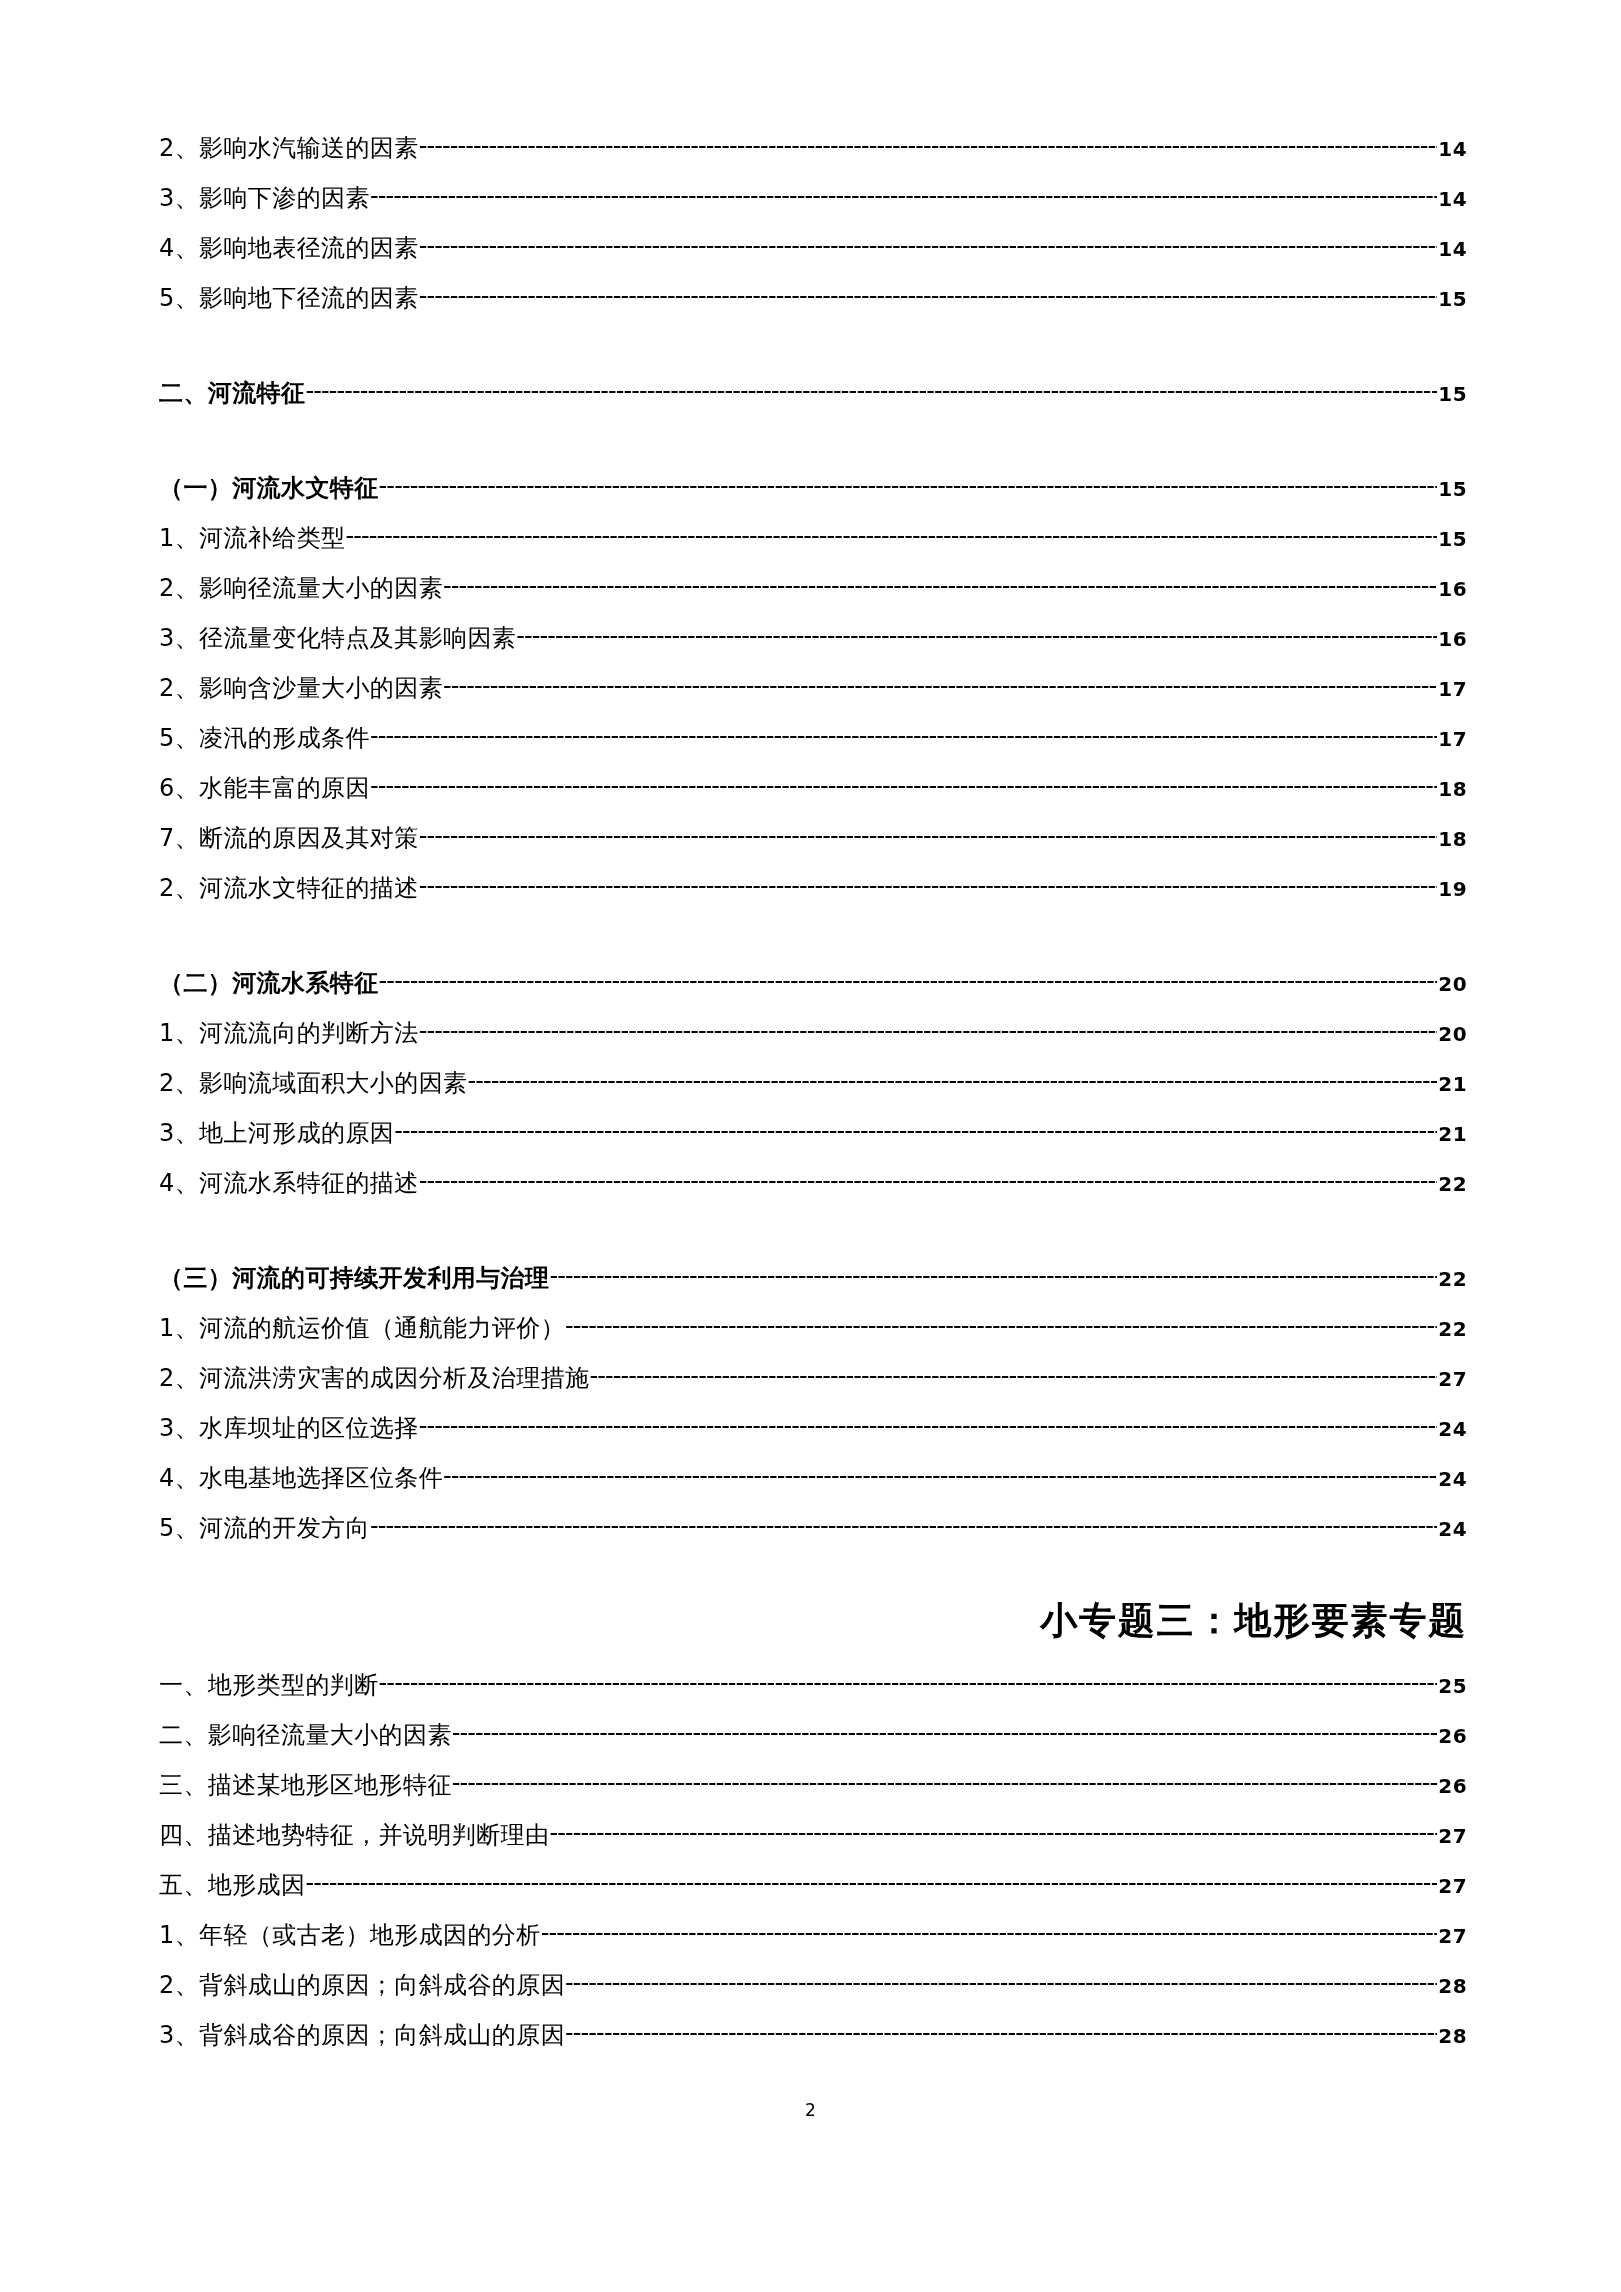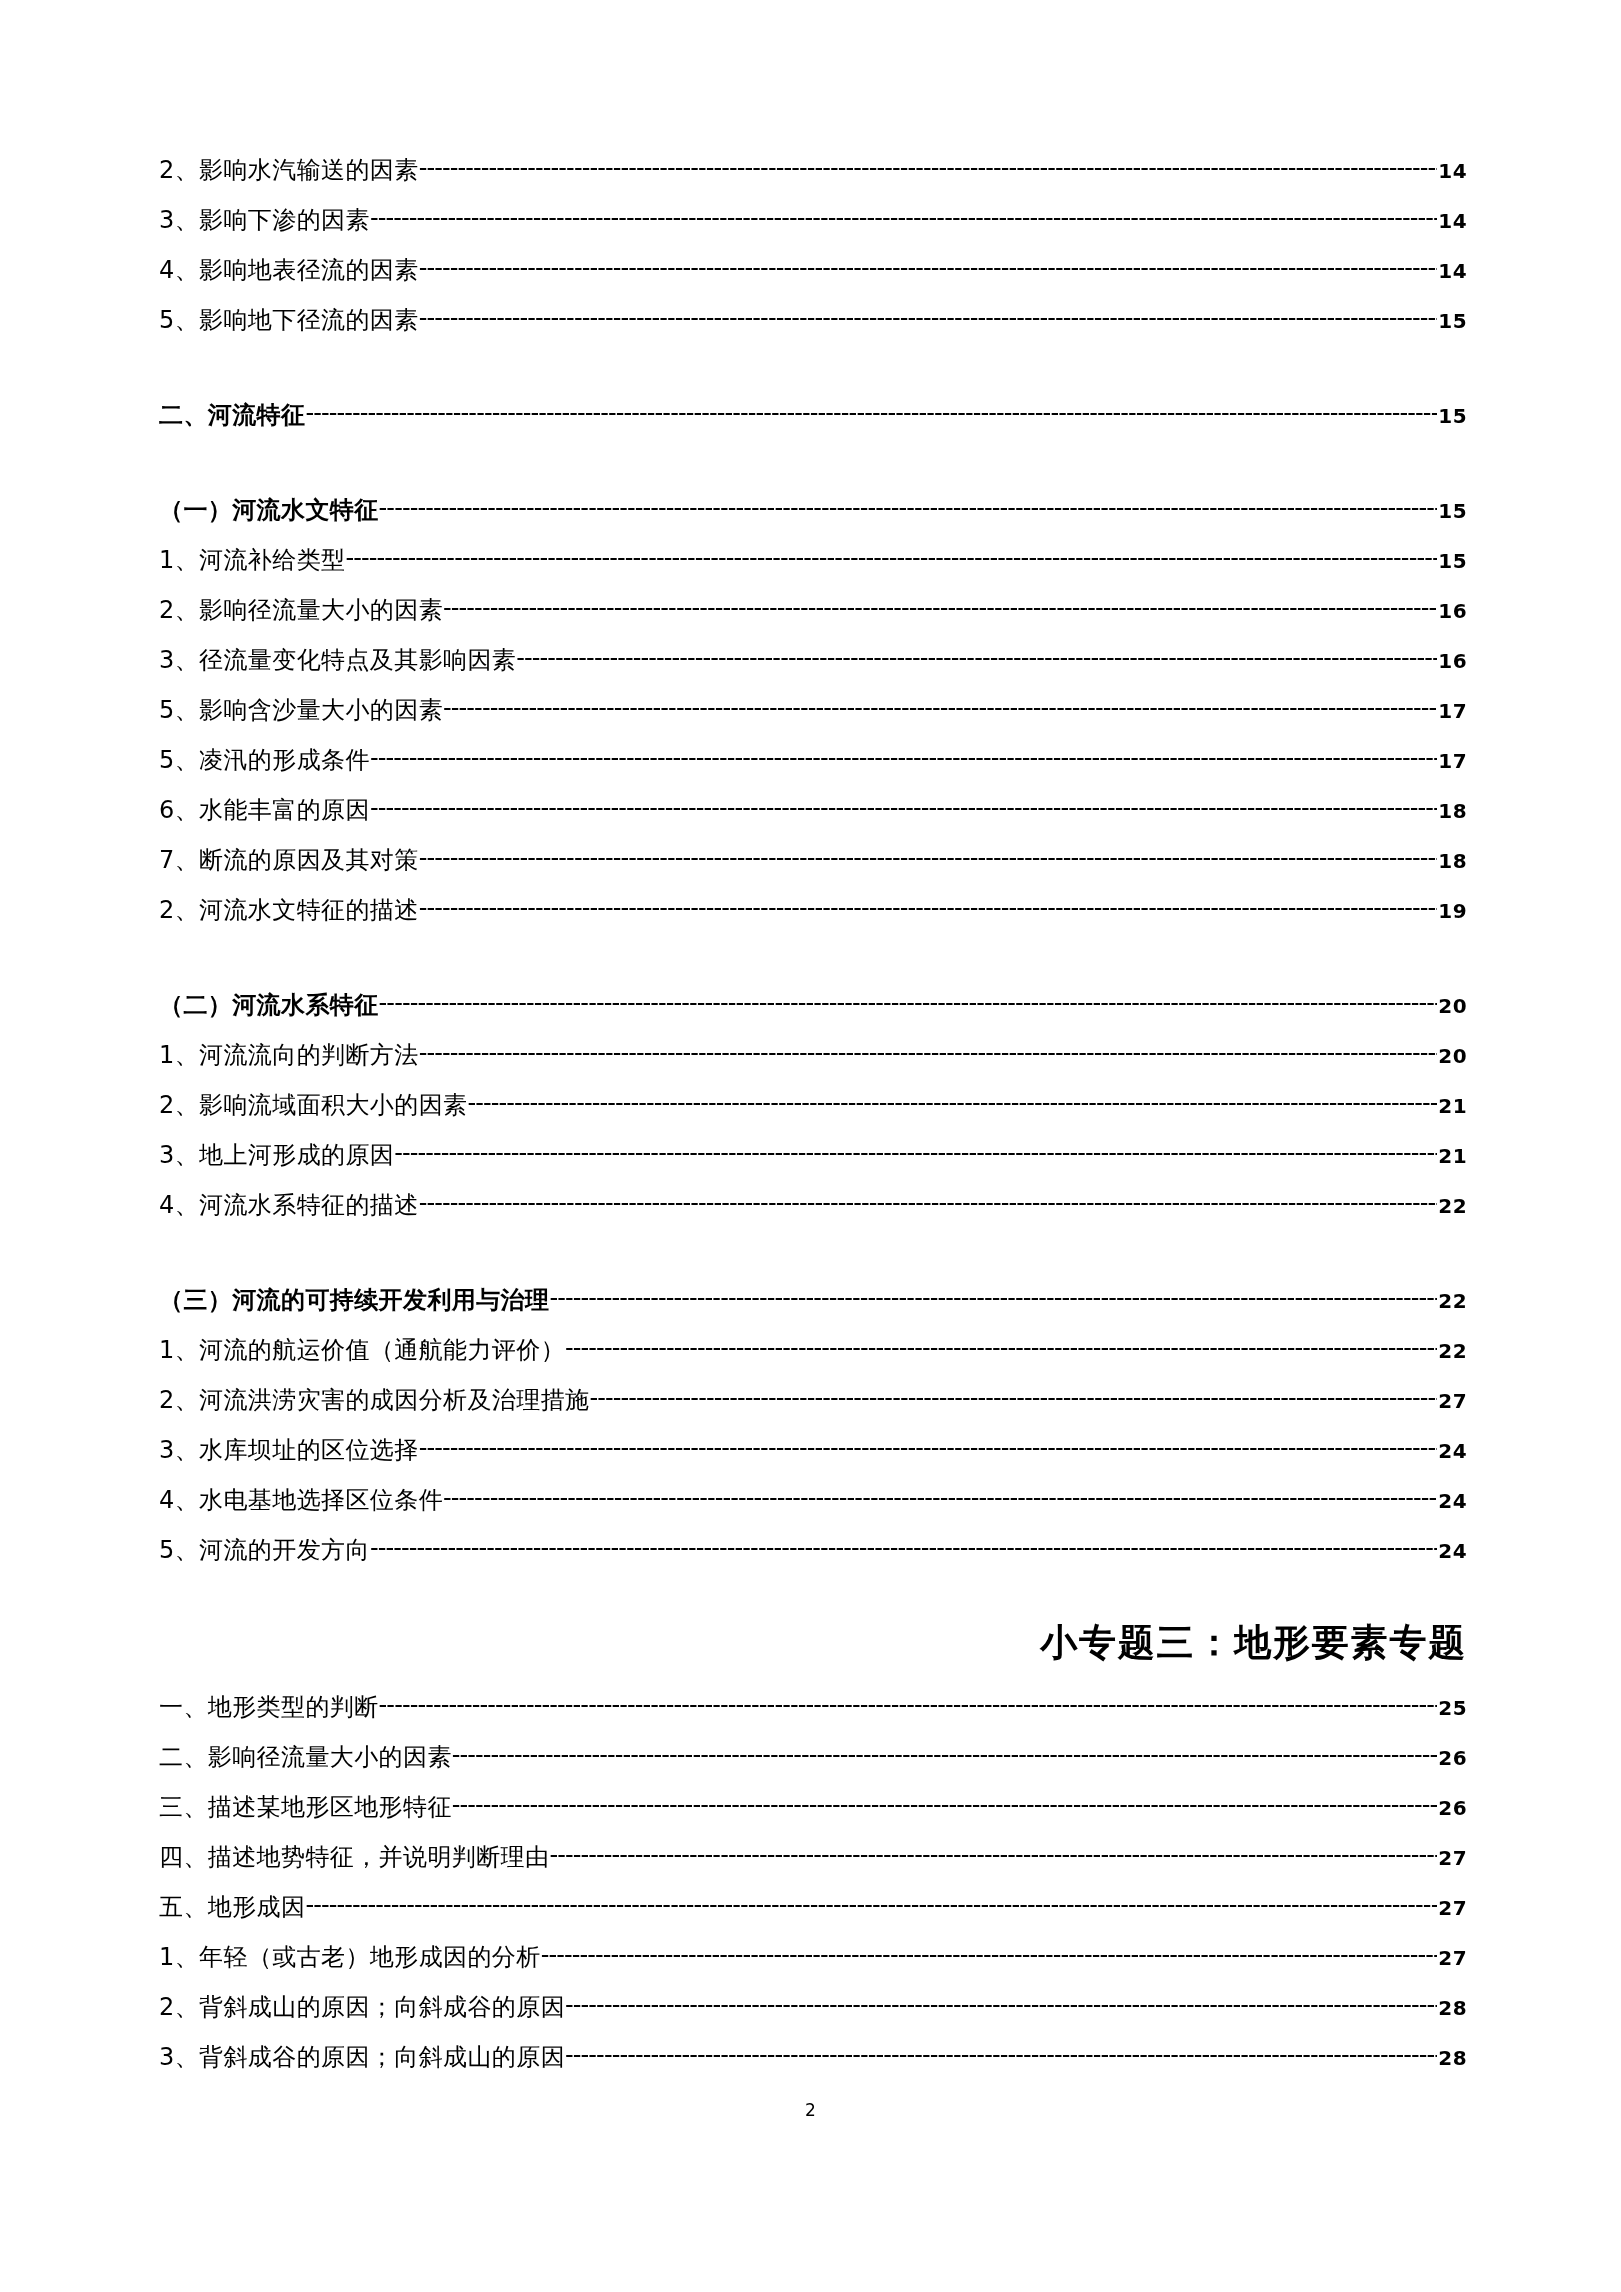--- a/index.html
+++ b/index.html
@@ -13,21 +13,21 @@
     position: relative;
     background: #ffffff;
     font-family: "DejaVu Sans", "Liberation Sans", sans-serif;
     color: #000000;
     box-sizing: border-box;
     overflow: hidden;
   }
   .content {
     position: absolute;
     left: 159px;
-    top: 158px;
+    top: 136px;
     width: 1308px;
   }
   .toc-entry {
     display: flex;
     align-items: baseline;
     font-size: 24px;
     line-height: 1.0;
     margin: 0 0 26px 0;
     white-space: nowrap;
     letter-spacing: 0.4px;
@@ -118,21 +118,21 @@
           <span class="label">2、影响径流量大小的因素</span>
           <span class="leader">---------------------------------------------------------------------------------------------------------------------------------------------------------------</span>
           <span class="pageno">16</span>
         </div>
         <div class="toc-entry">
           <span class="label">3、径流量变化特点及其影响因素</span>
           <span class="leader">---------------------------------------------------------------------------------------------------------------------------------------------------------------</span>
           <span class="pageno">16</span>
         </div>
         <div class="toc-entry">
-          <span class="label">5、影响含沙量大小的因素</span>
+          <span class="label">2、影响含沙量大小的因素</span>
           <span class="leader">---------------------------------------------------------------------------------------------------------------------------------------------------------------</span>
           <span class="pageno">17</span>
         </div>
         <div class="toc-entry">
           <span class="label">5、凌汛的形成条件</span>
           <span class="leader">---------------------------------------------------------------------------------------------------------------------------------------------------------------</span>
           <span class="pageno">17</span>
         </div>
         <div class="toc-entry">
           <span class="label">6、水能丰富的原因</span>

